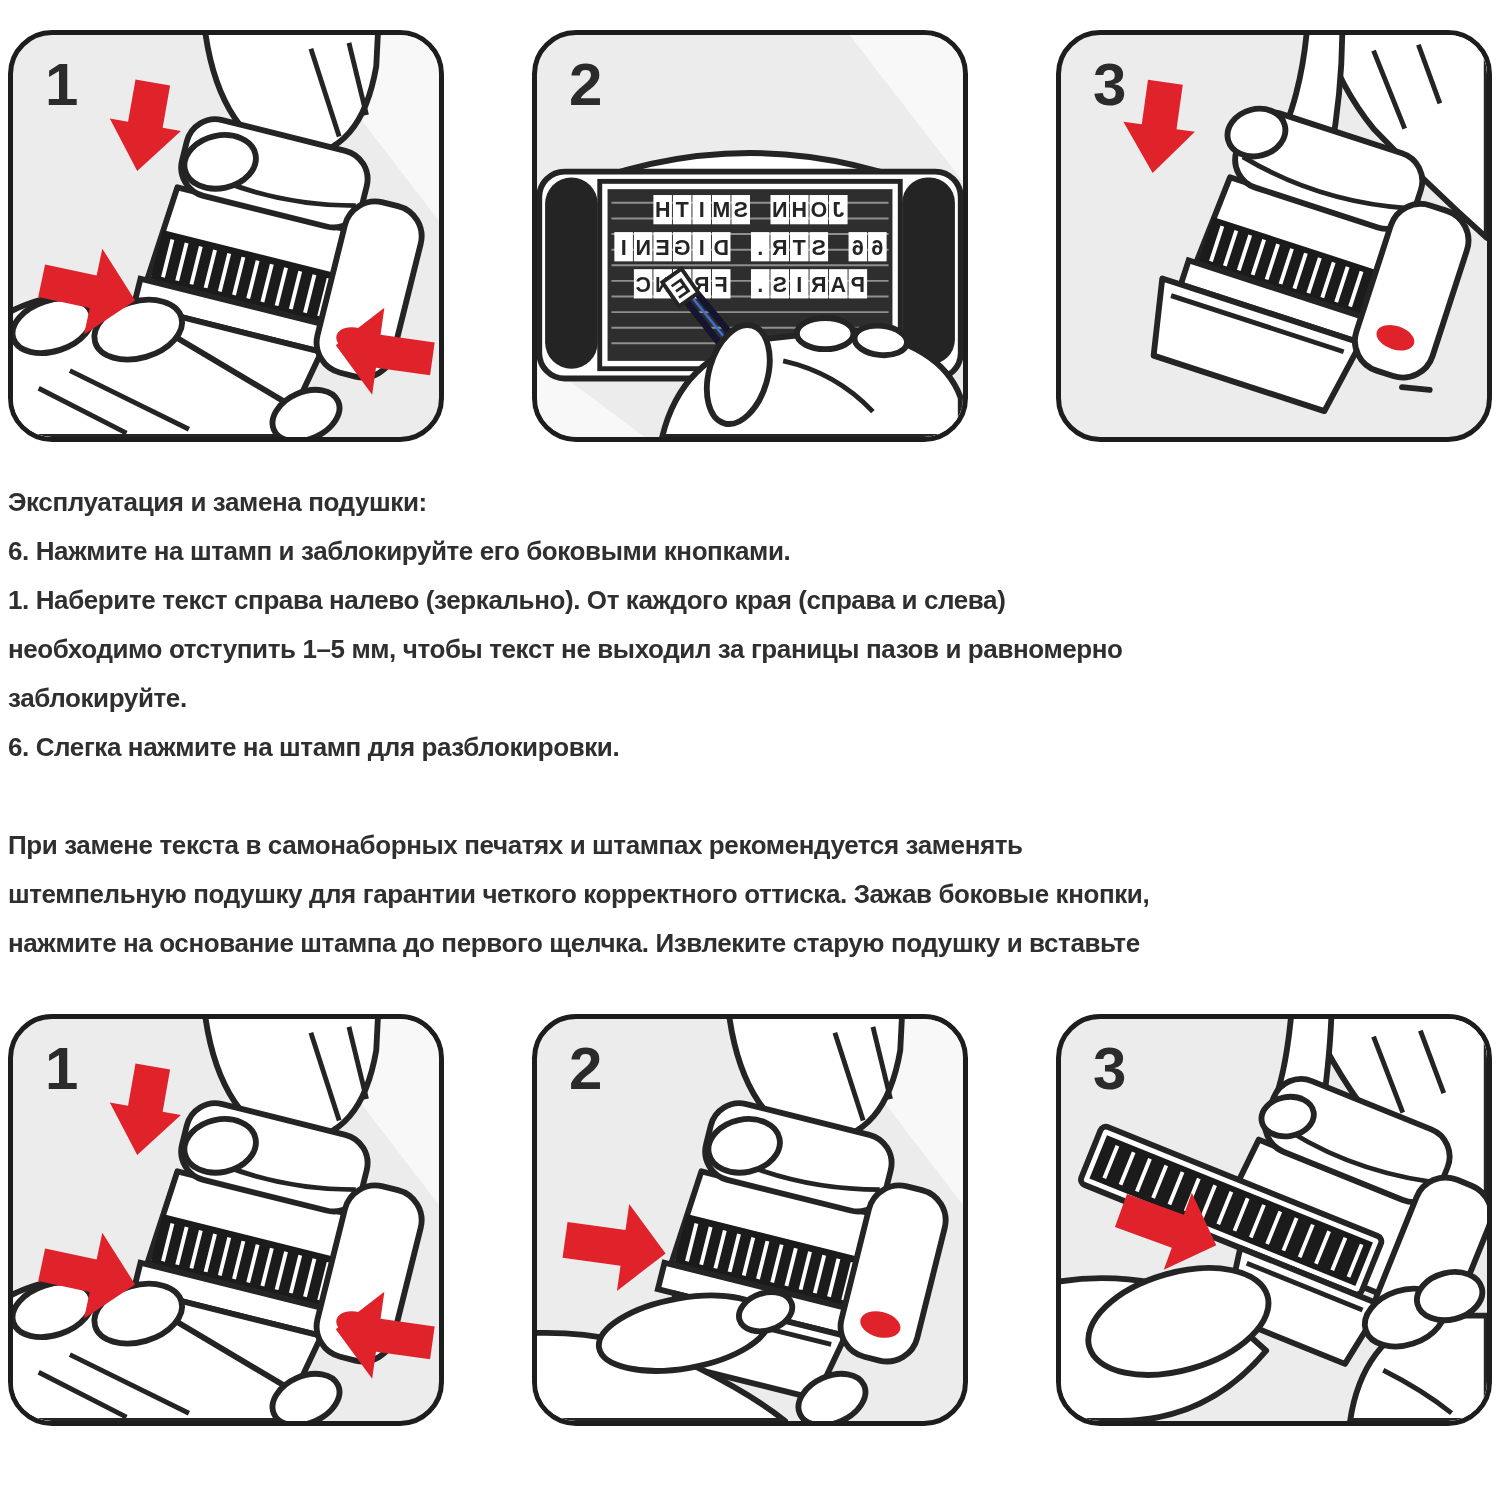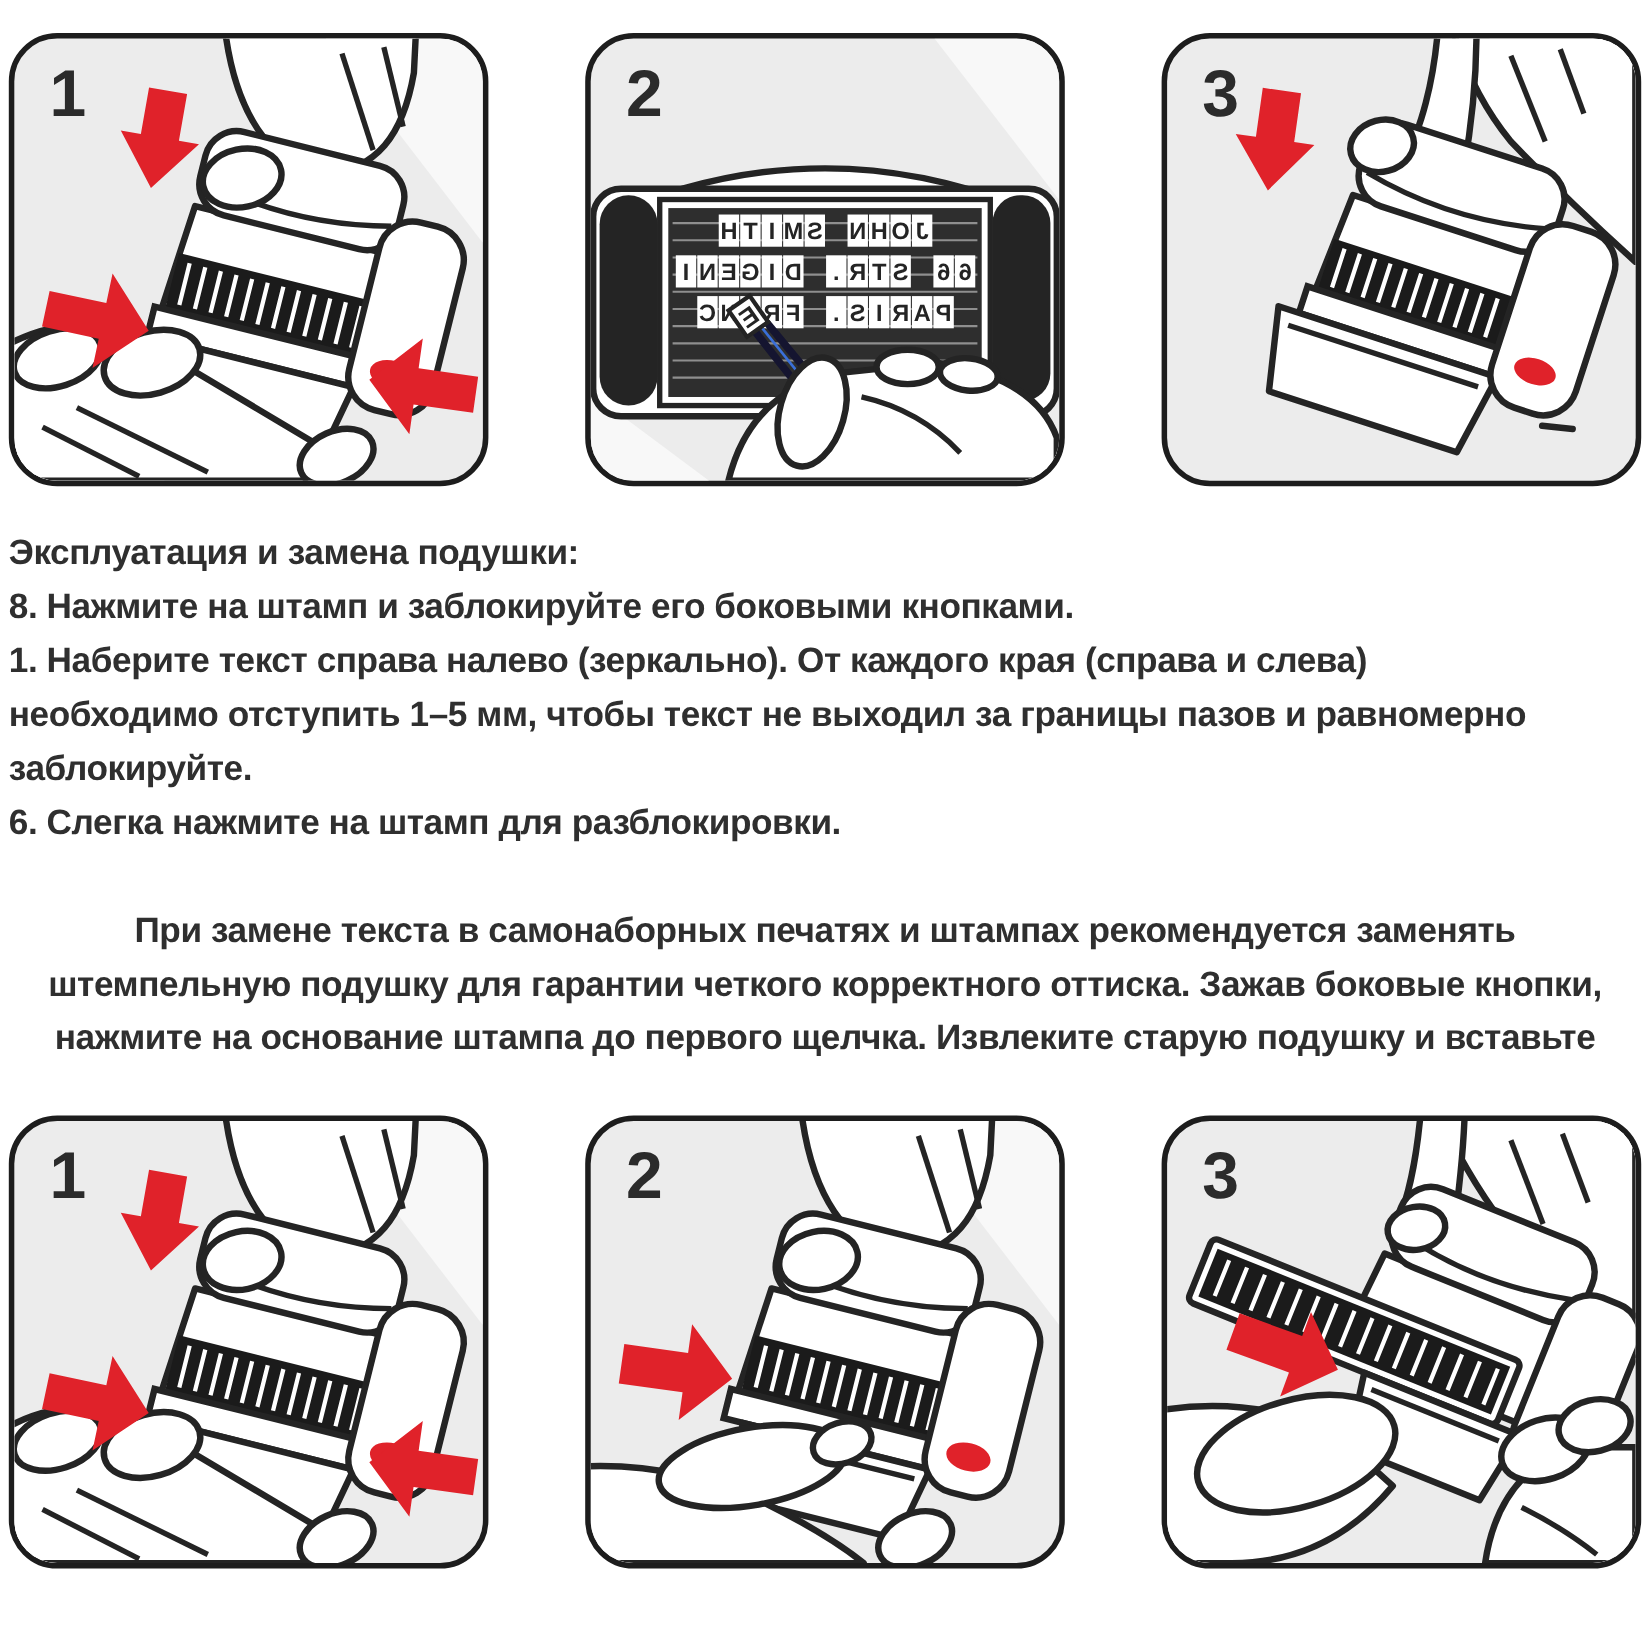--- a/index.html
+++ b/index.html
@@ -6,24 +6,24 @@
   body{width:1500px;height:1500px;overflow:hidden;font-family:"Liberation Sans",sans-serif;}
   .page{position:relative;width:1500px;height:1500px;overflow:hidden;}
   .row{display:flex;justify-content:space-between;padding:0 8px;}
   .row--top{margin-top:30px;}
   .row--bottom{margin-top:46px;}
   .panel{position:relative;width:436px;height:412px;margin:0;background:#ececec;
          border:5px solid #1d1d1d;border-radius:44px;box-sizing:border-box;overflow:hidden;}
   .panel svg{position:absolute;left:0;top:0;width:100%;height:100%;}
   .num{position:absolute;left:32px;top:20px;z-index:2;font-size:60px;line-height:1;
        font-weight:bold;color:#2b2b2b;}
-  .instr{margin:36px 8px 0;color:#2f2f2f;font-weight:bold;font-size:32px;
+  .instr{margin:36px 8px 0;color:#2f2f2f;font-weight:bold;font-size:26px;
          line-height:49px;letter-spacing:-0.4px;white-space:nowrap;}
   .instr p{margin:0;}
-  .instr--replace{margin-top:49px;text-align:center;}
+  .instr--replace{margin-top:49px;}
 </style>
 </head>
 <body>
 
 <div class="page">
 
   <div class="row row--top">
 
     <figure class="panel">
       <span class="num">1</span>
@@ -176,21 +176,21 @@
           <path d="M386 322 L414 316" stroke="#242424" stroke-width="6" stroke-linecap="round"></path>
         </g>
         <ellipse cx="200" cy="100" rx="30" ry="24" fill="#ffffff" stroke="#242424" stroke-width="6" transform="rotate(-15 200 100)"></ellipse>
         <polygon points="82,48 118,48 118,94 137,94 100,142 63,94 82,94" fill="#e0222a" transform="rotate(8 100 96)"></polygon>
       </svg>
     </figure>
   </div>
 
   <section class="instr">
     <p>Эксплуатация и замена подушки:</p>
-    <p>8. Нажмите на штамп и заблокируйте его боковыми кнопками.</p>
+    <p>6. Нажмите на штамп и заблокируйте его боковыми кнопками.</p>
     <p>1. Наберите текст справа налево (зеркально). От каждого края (справа и слева)</p>
     <p>необходимо отступить 1–5 мм, чтобы текст не выходил за границы пазов и равномерно</p>
     <p>заблокируйте.</p>
     <p>6. Слегка нажмите на штамп для разблокировки.</p>
   </section>
 
   <section class="instr instr--replace">
     <p>При замене текста в самонаборных печатях и штампах рекомендуется заменять</p>
     <p>штемпельную подушку для гарантии четкого корректного оттиска. Зажав боковые кнопки,</p>
     <p>нажмите на основание штампа до первого щелчка. Извлеките старую подушку и вставьте</p>

